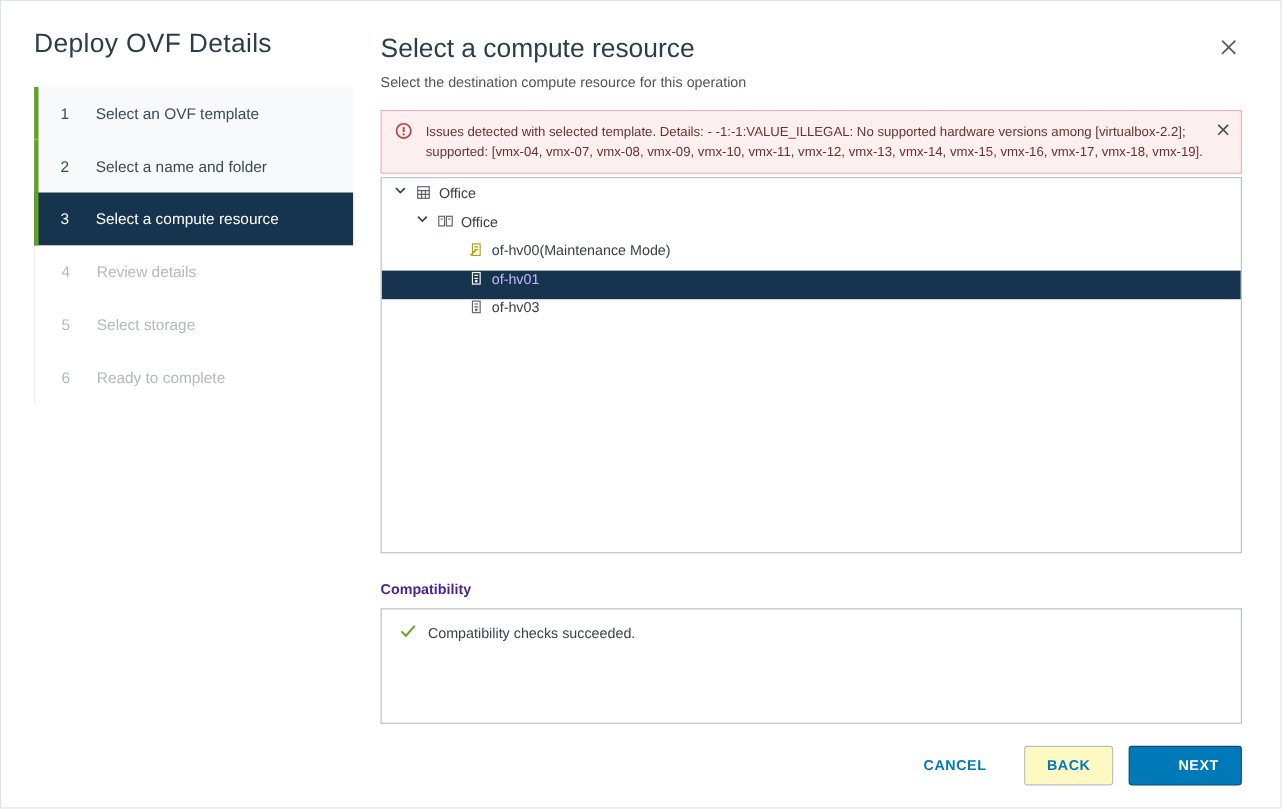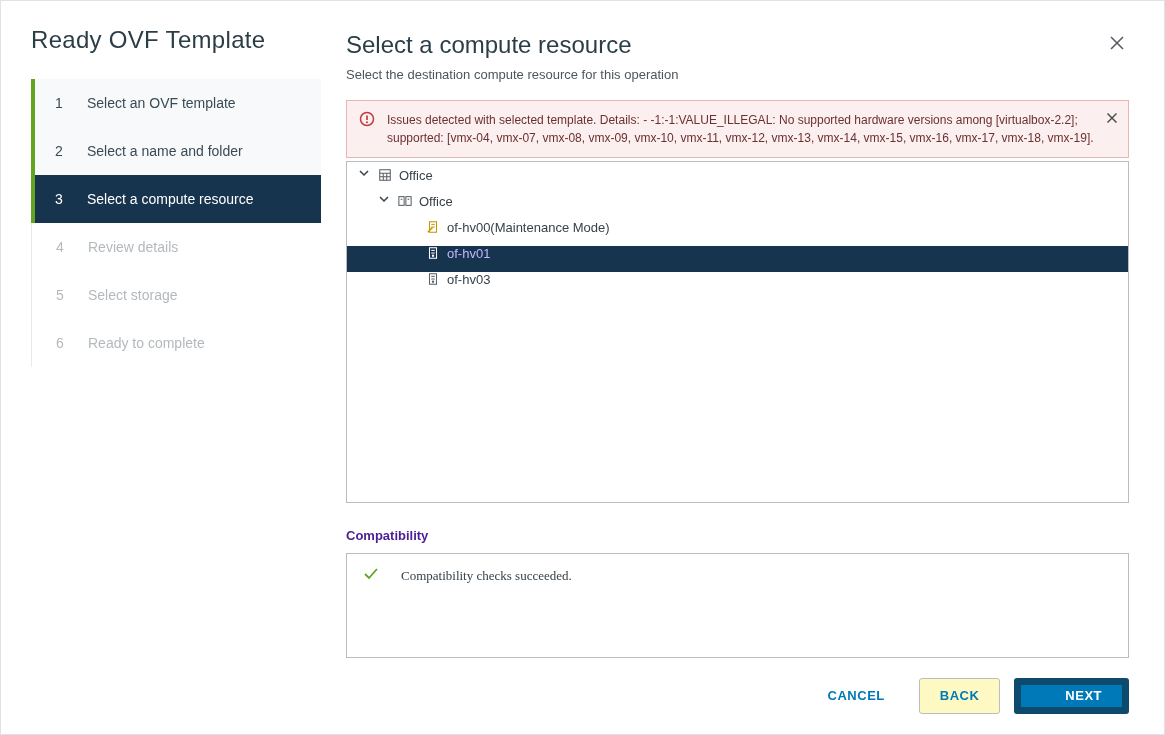--- a/index.html
+++ b/index.html
@@ -60,37 +60,37 @@
   .indent-1 { padding-left:30px; }
   .indent-2 { padding-left:58px; }
   .section-label { font-size:13px; color:#4c1d95; margin-top:25px;font-weight:bold; }
   .compat-box {
     border:1px solid #b9bdc2;
     margin-top:10px;
     height:120px;
     padding:12px 16px;
     font-size:13px;
   }
-  .compat-row { display:flex; align-items:center; gap:22px; color:#36424a;font-family:Liberation Serif, serif; }
+  .compat-row { display:flex; align-items:center; gap:10px; color:#36424a; }
   .compat-row svg { color:#62a420; }
   
   .footer { height:78px; display:flex; justify-content:flex-end; align-items:center; gap:14px; padding-right:35px; }
   .btn { font-size:13px; height:36px; padding:0 20px; border-radius:3px; cursor:pointer; letter-spacing:.5px; }
   .btn-link { background:none; border:none; color:#0079b8; font-weight:600; }
   .btn-outline { background:#fef9c3; border:1px solid #b9bdc2; color:#0079b8; font-weight:600; }
-  .btn-primary { background:#0079b8; border:7px solid #0c4a6e; color:#fff; font-weight:600;padding-left:44px; }
+  .btn-primary { background:#0079b8; border:1px solid #0c4a6e; color:#fff; font-weight:600;padding-left:44px; }
 </style>
 </head>
 <body>
 
 <div class="modal">
   <div class="modal-body">
 
     <aside class="sidebar">
-      <h1 class="sidebar-title">Ready OVF Template</h1>
+      <h1 class="sidebar-title">Deploy OVF Details</h1>
       <ul class="steps" id="wizard-steps">
 
       <li class="completed">
             <span class="step-num">1</span>
             <span>Select an OVF template</span>
           </li>
           <li class="completed">
             <span class="step-num">2</span>
             <span>Select a name and folder</span>
           </li>

